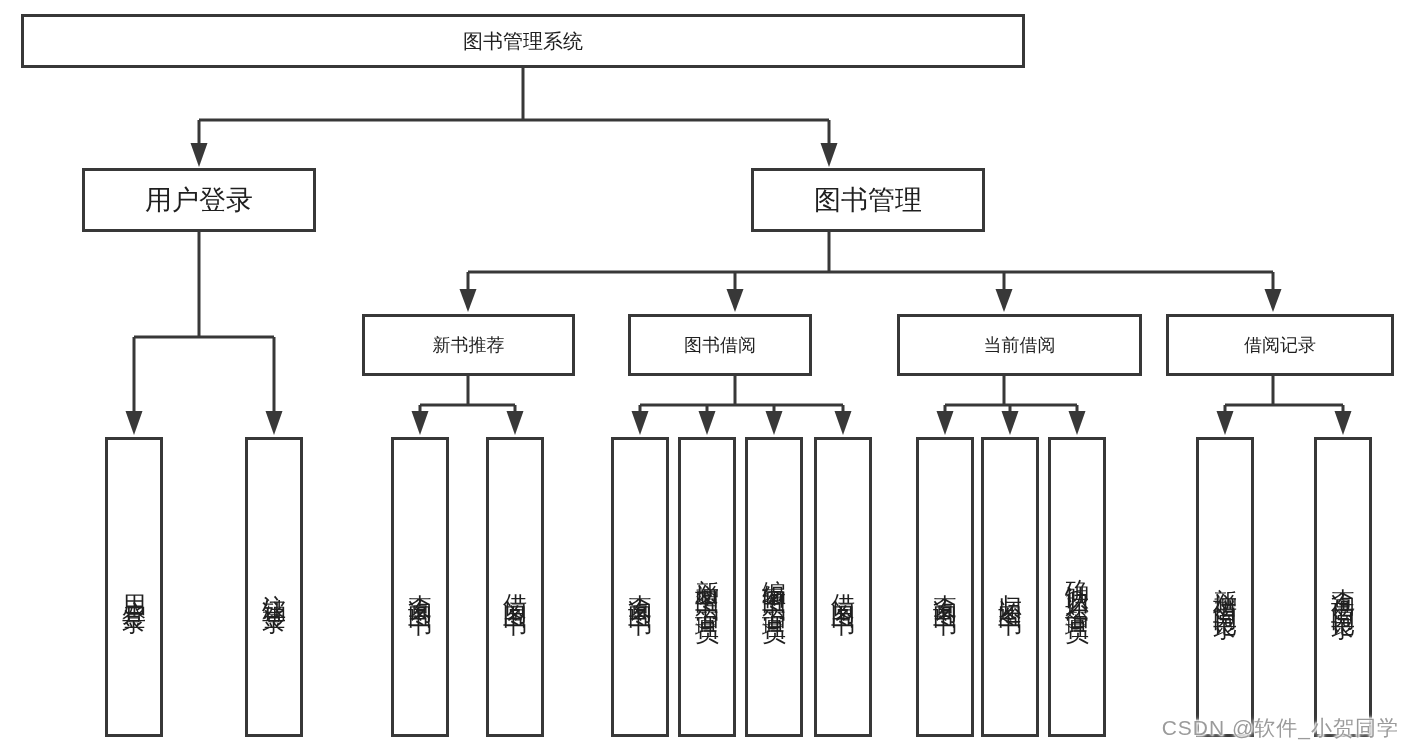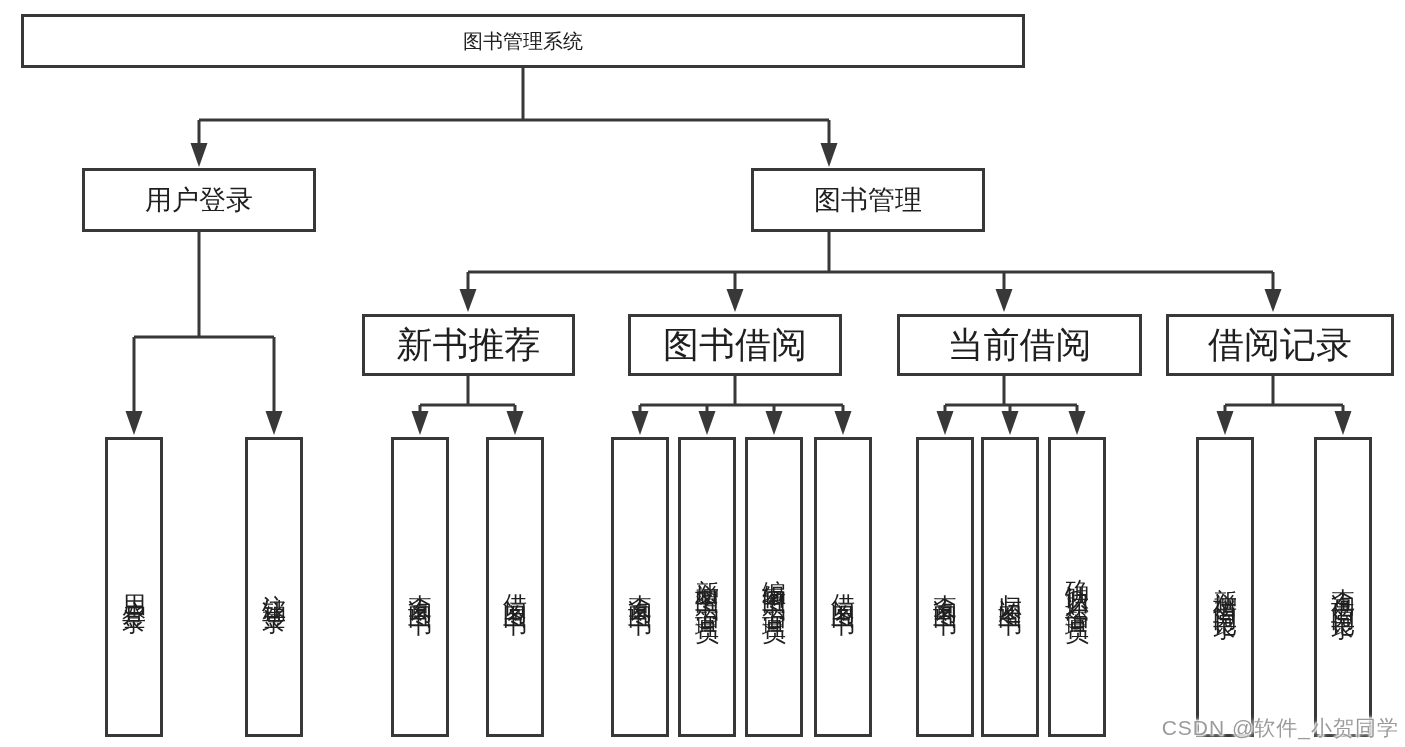--- a/index.html
+++ b/index.html
@@ -15,21 +15,21 @@
     position:absolute;
     box-sizing:border-box;
     border:3px solid #383838;
     background:#ffffff;
     display:flex;align-items:center;justify-content:center;
     color:#1f1f1f;
     z-index:2;
   }
   .root-node{left:21px;top:14px;width:1004px;height:54px;font-size:20px;}
   .l2-node{top:168px;width:234px;height:64px;font-size:27px;}
-  .l3-node{top:314px;height:62px;font-size:36px;}
+  .l3-node{top:314px;height:62px;font-size:18px;}
   .leaf{top:437px;width:58px;height:300px;}
   .leaf .vtext{
     writing-mode:vertical-rl;
     text-orientation:mixed;
     font-size:24px;
     letter-spacing:6px;
     line-height:1;
     white-space:nowrap;
   }
   .watermark{
@@ -101,21 +101,21 @@
   <div class="node l2-node" style="left:82px;">
     <span>用户登录</span>
   </div>
   <div class="node l2-node" style="left:751px;">
     <span>图书管理</span>
   </div>
 
   <div class="node l3-node" style="left:362px;width:213px;">
     <span>新书推荐</span>
   </div>
-  <div class="node l3-node" style="left:628px;width:214px;">
+  <div class="node l3-node" style="left:628px;width:184px;">
     <span>图书借阅</span>
   </div>
   <div class="node l3-node" style="left:897px;width:245px;">
     <span>当前借阅</span>
   </div>
   <div class="node l3-node" style="left:1166px;width:228px;">
     <span>借阅记录</span>
   </div>
 
   <div class="node leaf" style="left:105px;">

